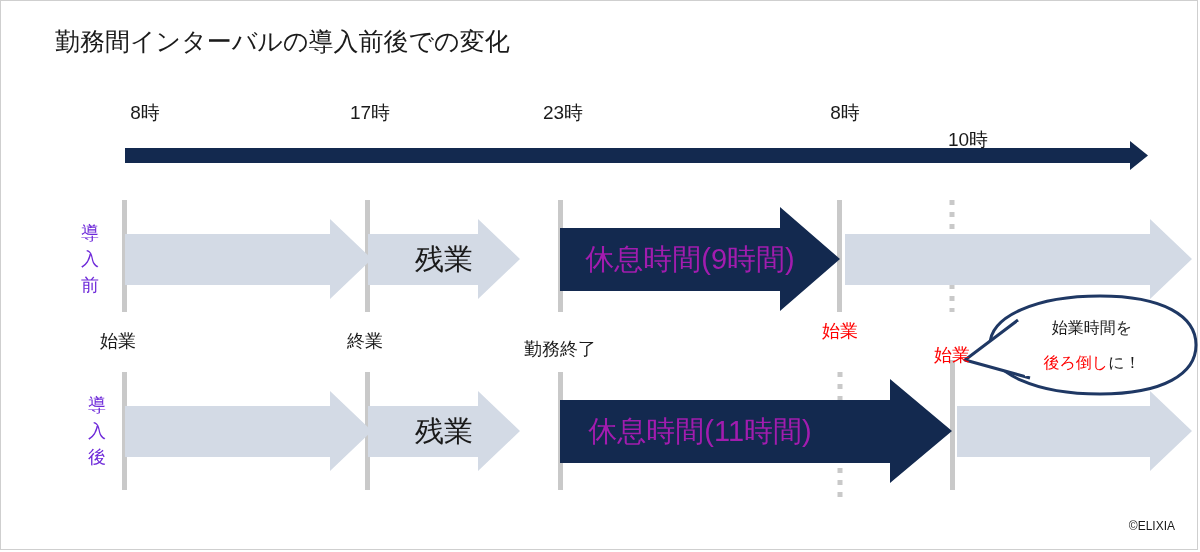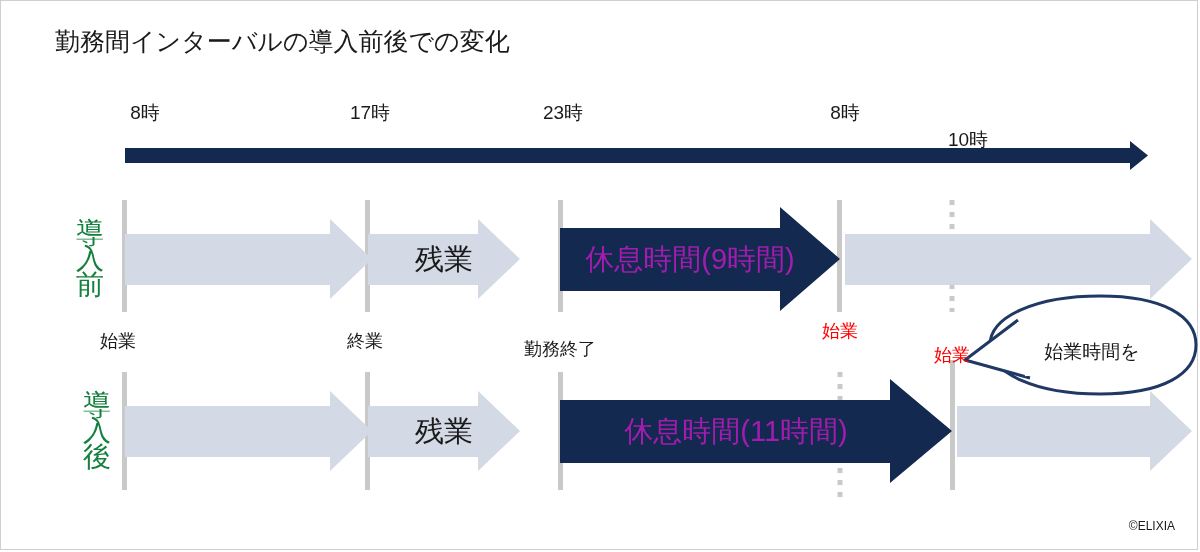--- a/index.html
+++ b/index.html
@@ -40,23 +40,23 @@
     position: absolute;
     font-size: 19px;
     line-height: 28px;
     color: #1a1a1a;
     white-space: nowrap;
     text-align: center;
     transform: translateX(-50%);
   }
   .row-label {
     position: absolute;
-    font-size: 28px;
+    font-size: 18px;
     line-height: 26px;
-    color: #15803d;
+    color: #6d28d9;
     text-align: center;
     width: 30px;
     white-space: normal;
     word-break: break-all;
   }
   .event-label {
     position: absolute;
     font-size: 18px;
     line-height: 22px;
     white-space: nowrap;
@@ -68,25 +68,24 @@
     position: absolute;
     font-size: 29px;
     line-height: 28px;
     white-space: nowrap;
     transform: translate(-50%, -50%);
   }
   .bar-text.dark { color: #1a1a1a; }
   .bar-text.light { color: #a21caf; }
   #bubble-line1, #bubble-line2 {
     position: absolute;
-    font-size: 19px;
+    font-size: 16px;
     line-height: 24px;
     white-space: nowrap;
     transform: translateX(-50%);
-    margin-top: 24px;
   }
   #bubble-line1 { color: #1a1a1a; }
   .bub-red { color: #ff0000; }
   .bub-blk { color: #1a1a1a; }
   #copyright {
     position: absolute;
     right: 25px;
     bottom: 16px;
     font-size: 12px;
     line-height: 20px;
@@ -179,21 +178,24 @@
   <div class="bar-text light" style="left:690px; top:259px;">休息時間(9時間)</div>
 
   <div class="event-label black" style="left:118px; top:330px;">始業</div>
   <div class="event-label black" style="left:365px; top:330px;">終業</div>
   <div class="event-label black" style="left:560px; top:338px;">勤務終了</div>
   <div class="event-label red" style="left:840px; top:320px;">始業</div>
 
   <div class="row-label" style="left:82px; top:392px;">導入後</div>
 
   <div class="bar-text dark" style="left:444px; top:431px;">残業</div>
-  <div class="bar-text light" style="left:700px; top:431px;margin-left:36px;">休息時間(11時間)</div>
+  <div class="bar-text light" style="left:700px; top:431px;">休息時間(11時間)</div>
 
   <div class="event-label red" style="left:952px; top:344px;">始業</div>
 
   <div id="bubble-line1" style="left:1092px; top:316px;">始業時間を</div>
+  <div id="bubble-line2" style="left:1092px; top:351px;">
+    <span class="bub-red">後ろ倒し</span><span class="bub-blk">に！</span>
+  </div>
 
   <div id="copyright">©ELIXIA</div>
 
 </div>
 
 </body></html>

